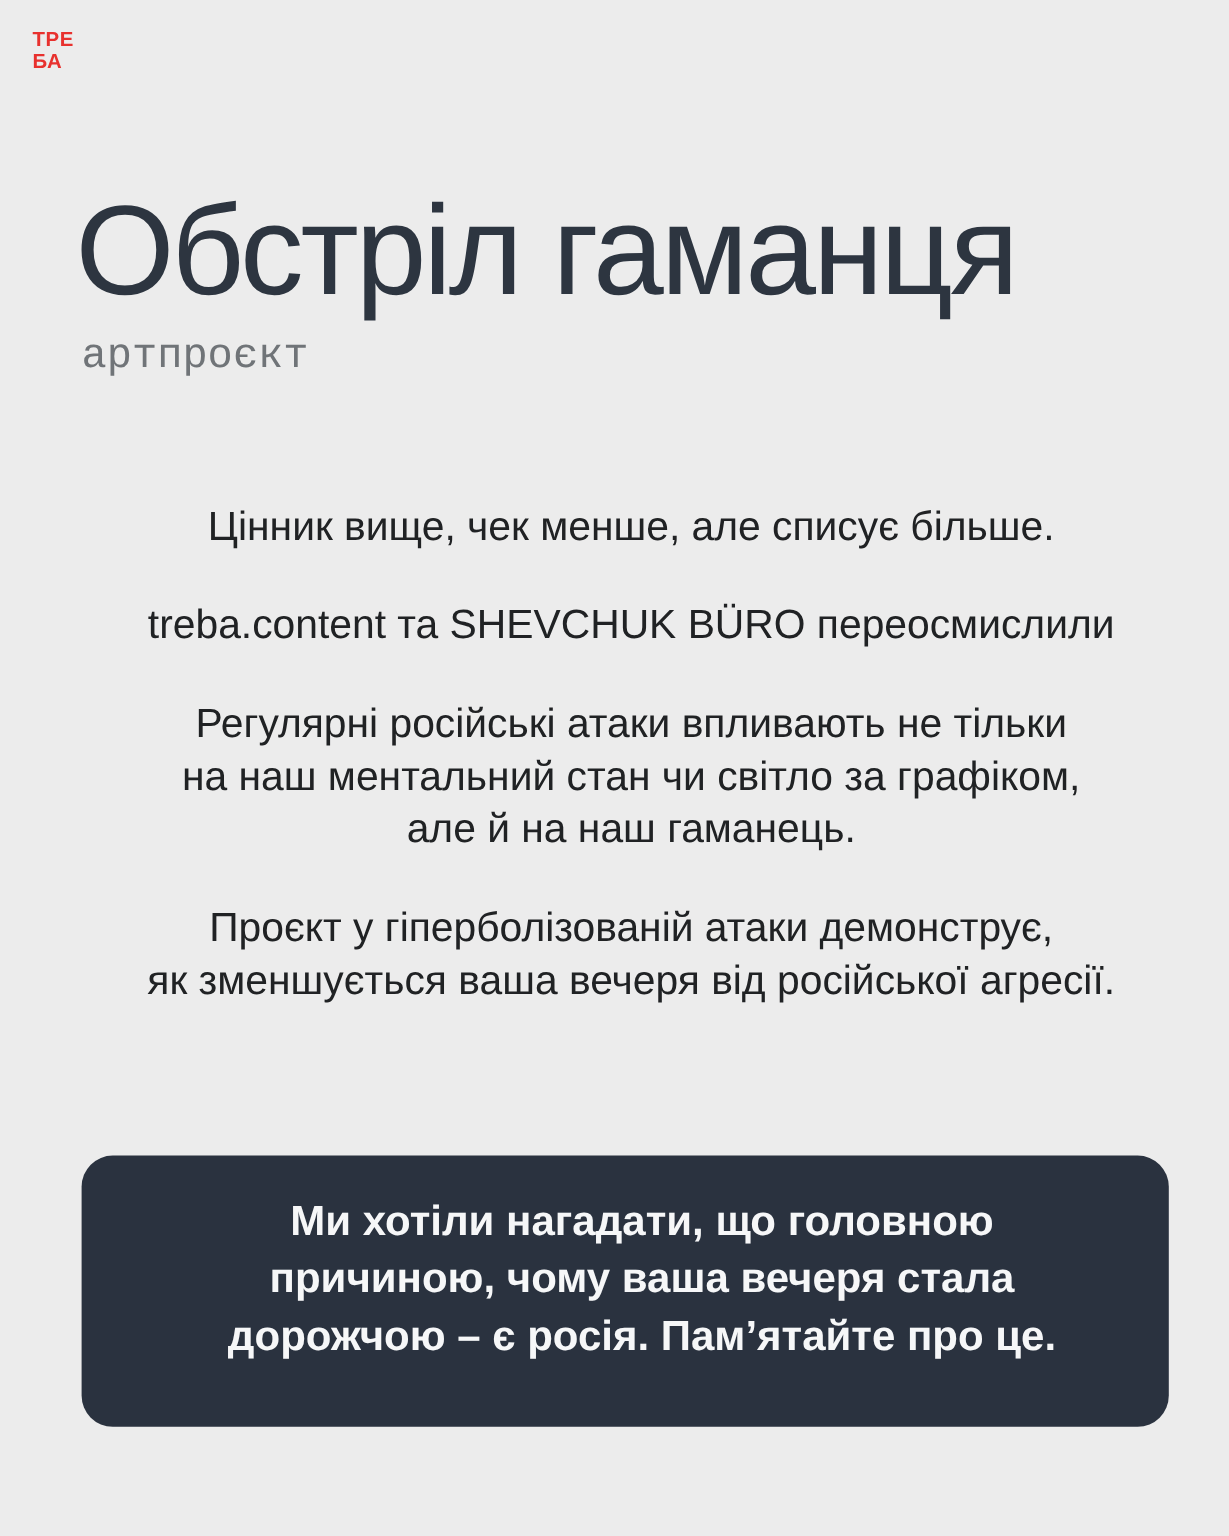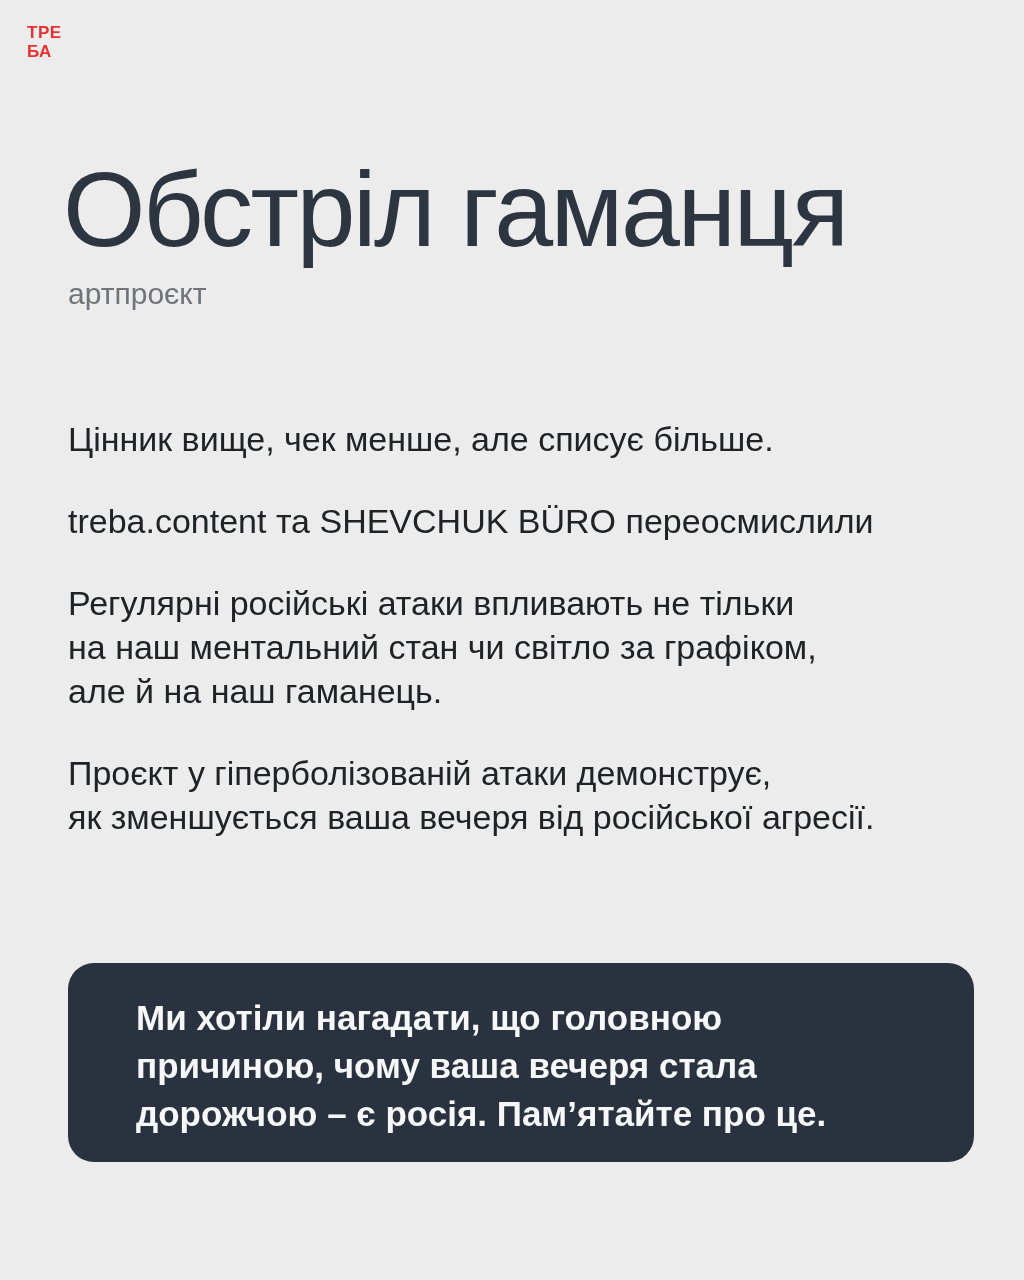--- a/index.html
+++ b/index.html
@@ -34,43 +34,44 @@
     line-height:1;
     font-weight:400;
     letter-spacing:-2.5px;
     color:var(--title,#2d3540);
     white-space:nowrap;
   }
   .subtitle {
     position:absolute;
     left:68px;
     top:276px;
-    font-size:30px;
+    font-size:35px;
     line-height:1.2;
     color:var(--subtitle,#707478);
+    font-family:Liberation Mono, monospace;
   }
   .content {
     position:absolute;
     left:68px;
     top:417px;
     right:40px;
     color:var(--body-text,#202224);
   }
   .para {
     font-size:34px;
     line-height:44px;
     margin:0 0 38px 0;
   }
-  .ln { display:block; white-space:nowrap; }
+  .ln { display:block; white-space:nowrap;text-align:center; }
   .card {
     position:absolute;
     left:68px;
     top:963px;
     width:906px;
-    height:199px;
+    height:226px;
     background:var(--card-background,#2a323f);
     border-radius:26px;
     padding:31px 40px 0 68px;
   }
   .card .ln {
     color:var(--card-text,#f6f7f8);
     font-size:35px;
     font-weight:700;
     line-height:48px;
   }

